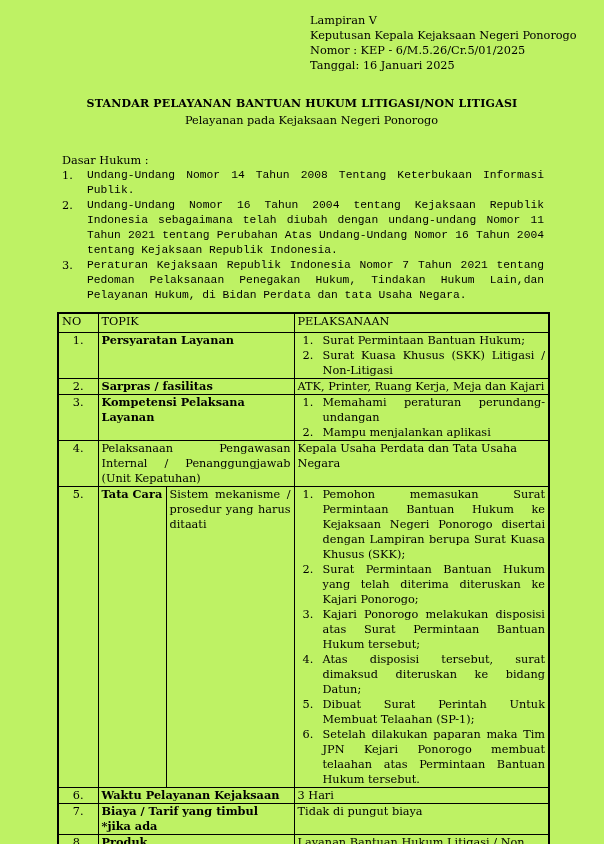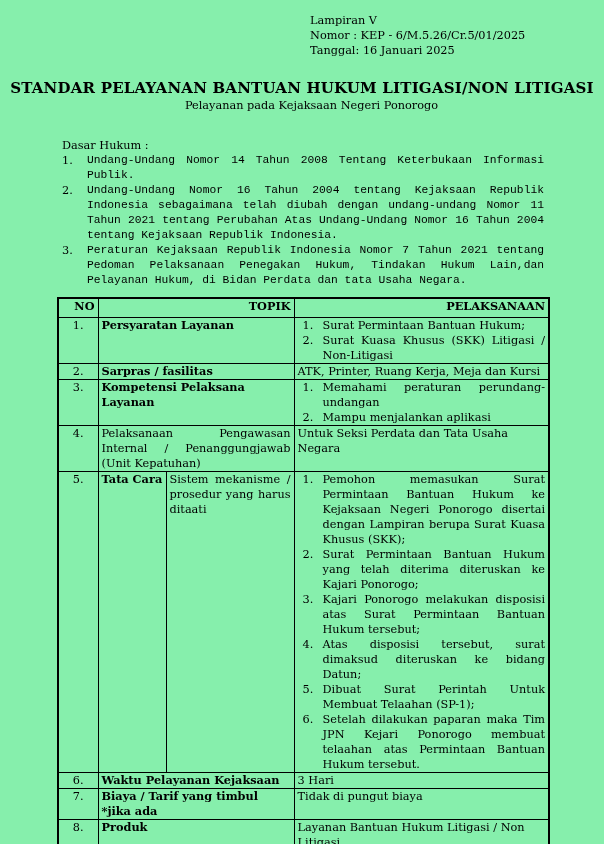--- a/index.html
+++ b/index.html
@@ -1,39 +1,39 @@
 <!DOCTYPE html>
 <html><head>
 <meta charset="utf-8">
 <style>
   html, body { margin: 0; padding: 0; background: #e8e8e8; }
   .page {
     position: relative;
     width: 604px;
     height: 844px;
     margin: 0 auto;
-    background: #86efac;
+    background: #bef264;
     font-family: "DejaVu Serif", serif;
     color: #000000;
     font-size: 11.3px;
     line-height: 15px;
     box-sizing: border-box;
     padding-top: 13px;
     overflow: hidden;
   }
   .header-block {
     margin-left: 310px;
     width: 270px;
   }
   .header-block div { white-space: nowrap; }
   .doc-title {
     margin-top: 23px;
     text-align: center;
     font-weight: bold;
-    font-size: 15px;
+    font-size: 11px;
     letter-spacing: 0.2px;
   }
   .doc-subtitle {
     margin-top: 2px;
     text-align: center;
     margin-left: 19px;
   }
   .legal-basis {
     margin: 25px 60px 0 62px;
   }
@@ -47,39 +47,40 @@
     width: 491px;
     table-layout: fixed;
     border: 2px solid #000;
   }
   table.std td {
     border: 1px solid #000;
     padding: 0px 3px;
     vertical-align: top;
     overflow: hidden;
   }
-  td.hdr { font-weight: bold; text-align: right; height: 18px; vertical-align: middle; }
+  td.hdr { font-weight: normal; text-align: left; height: 18px; vertical-align: middle; }
   td.no-cell { text-align: center; vertical-align: middle; }
   td.topik-cell { vertical-align: middle; font-weight: bold; }
   td.topik-just { text-align: justify; vertical-align: middle; }
   td.mid { vertical-align: middle; }
   .oli { display: flex; }
   .oli .num { flex: none; width: 25px; padding-left: 5px; box-sizing: border-box; }
   .oli .txt { flex: 1; text-align: justify; }
   .r1 { height: 45px; }
   .r4 { height: 44px; }
   .r5 { height: 216px; }
 </style>
 </head>
 <body>
 
 <div class="page">
 
   <div class="header-block">
     <div>Lampiran V</div>
+    <div>Keputusan Kepala Kejaksaan Negeri Ponorogo</div>
     <div>Nomor : KEP - 6/M.5.26/Cr.5/01/2025</div>
     <div>Tanggal: 16 Januari 2025</div>
   </div>
 
   <div class="doc-title">STANDAR PELAYANAN BANTUAN HUKUM LITIGASI/NON LITIGASI</div>
   <div class="doc-subtitle">Pelayanan pada Kejaksaan Negeri Ponorogo</div>
 
   <div class="legal-basis">
     <div>Dasar Hukum :</div>
     <div class="lb-item">
@@ -122,42 +123,42 @@
         <div class="oli">
           <span class="num">2.</span>
           <span class="txt">Surat Kuasa Khusus (SKK) Litigasi / Non-Litigasi</span>
         </div>
       </td>
     </tr>
 
     <tr>
       <td class="no-cell">2.</td>
       <td class="topik-cell" colspan="2">Sarpras / fasilitas</td>
-      <td>ATK, Printer, Ruang Kerja, Meja dan Kursi</td>
+      <td>ATK, Printer, Ruang Kerja, Meja dan Kajari</td>
     </tr>
 
     <tr>
       <td class="no-cell">3.</td>
       <td class="topik-cell" colspan="2">Kompetensi Pelaksana Layanan</td>
       <td>
         <div class="oli">
           <span class="num">1.</span>
           <span class="txt">Memahami peraturan perundang-undangan</span>
         </div>
         <div class="oli">
           <span class="num">2.</span>
           <span class="txt">Mampu menjalankan aplikasi</span>
         </div>
       </td>
     </tr>
 
     <tr class="r4">
       <td class="no-cell">4.</td>
       <td class="topik-just" colspan="2">Pelaksanaan Pengawasan Internal / Penanggungjawab (Unit Kepatuhan)</td>
-      <td class="mid">Untuk Seksi Perdata dan Tata Usaha Negara</td>
+      <td class="mid">Kepala Usaha Perdata dan Tata Usaha Negara</td>
     </tr>
 
     <tr class="r5">
       <td class="no-cell">5.</td>
       <td class="topik-cell">Tata Cara</td>
       <td class="topik-just">Sistem mekanisme / prosedur yang harus ditaati</td>
       <td>
         <div class="oli">
           <span class="num">1.</span>
           <span class="txt">Pemohon memasukan Surat Permintaan Bantuan Hukum ke Kejaksaan Negeri Ponorogo disertai dengan Lampiran berupa Surat Kuasa Khusus (SKK);</span>

